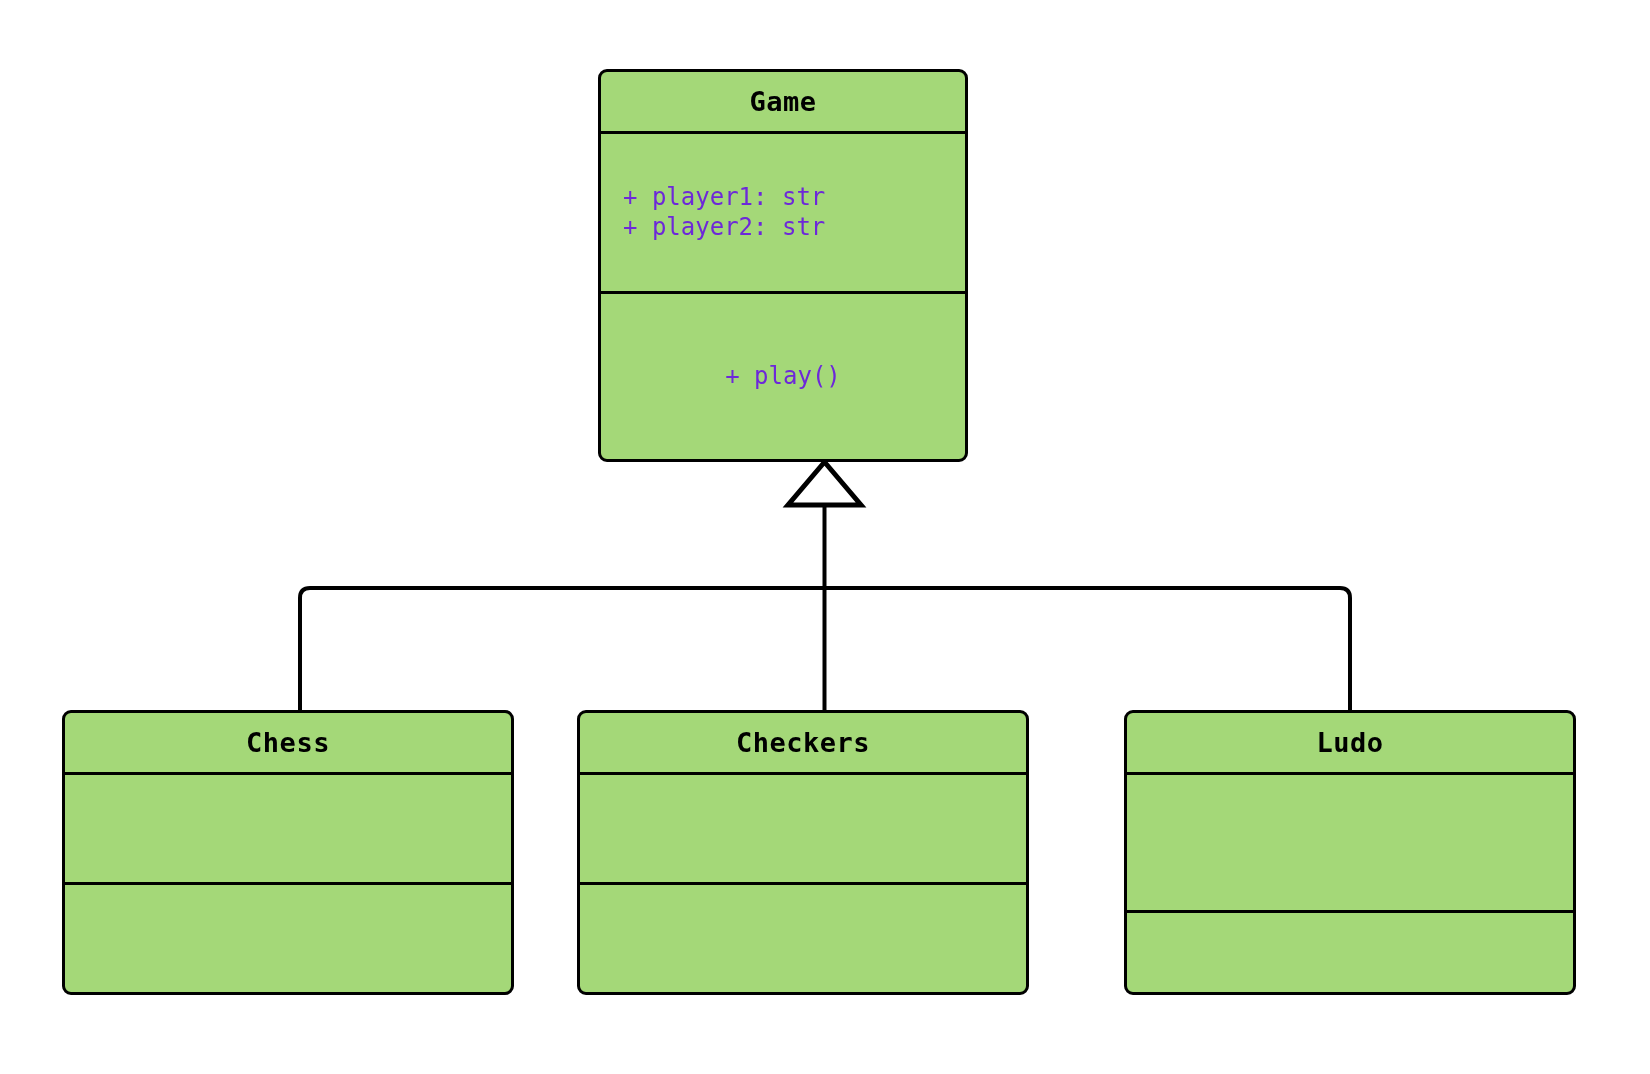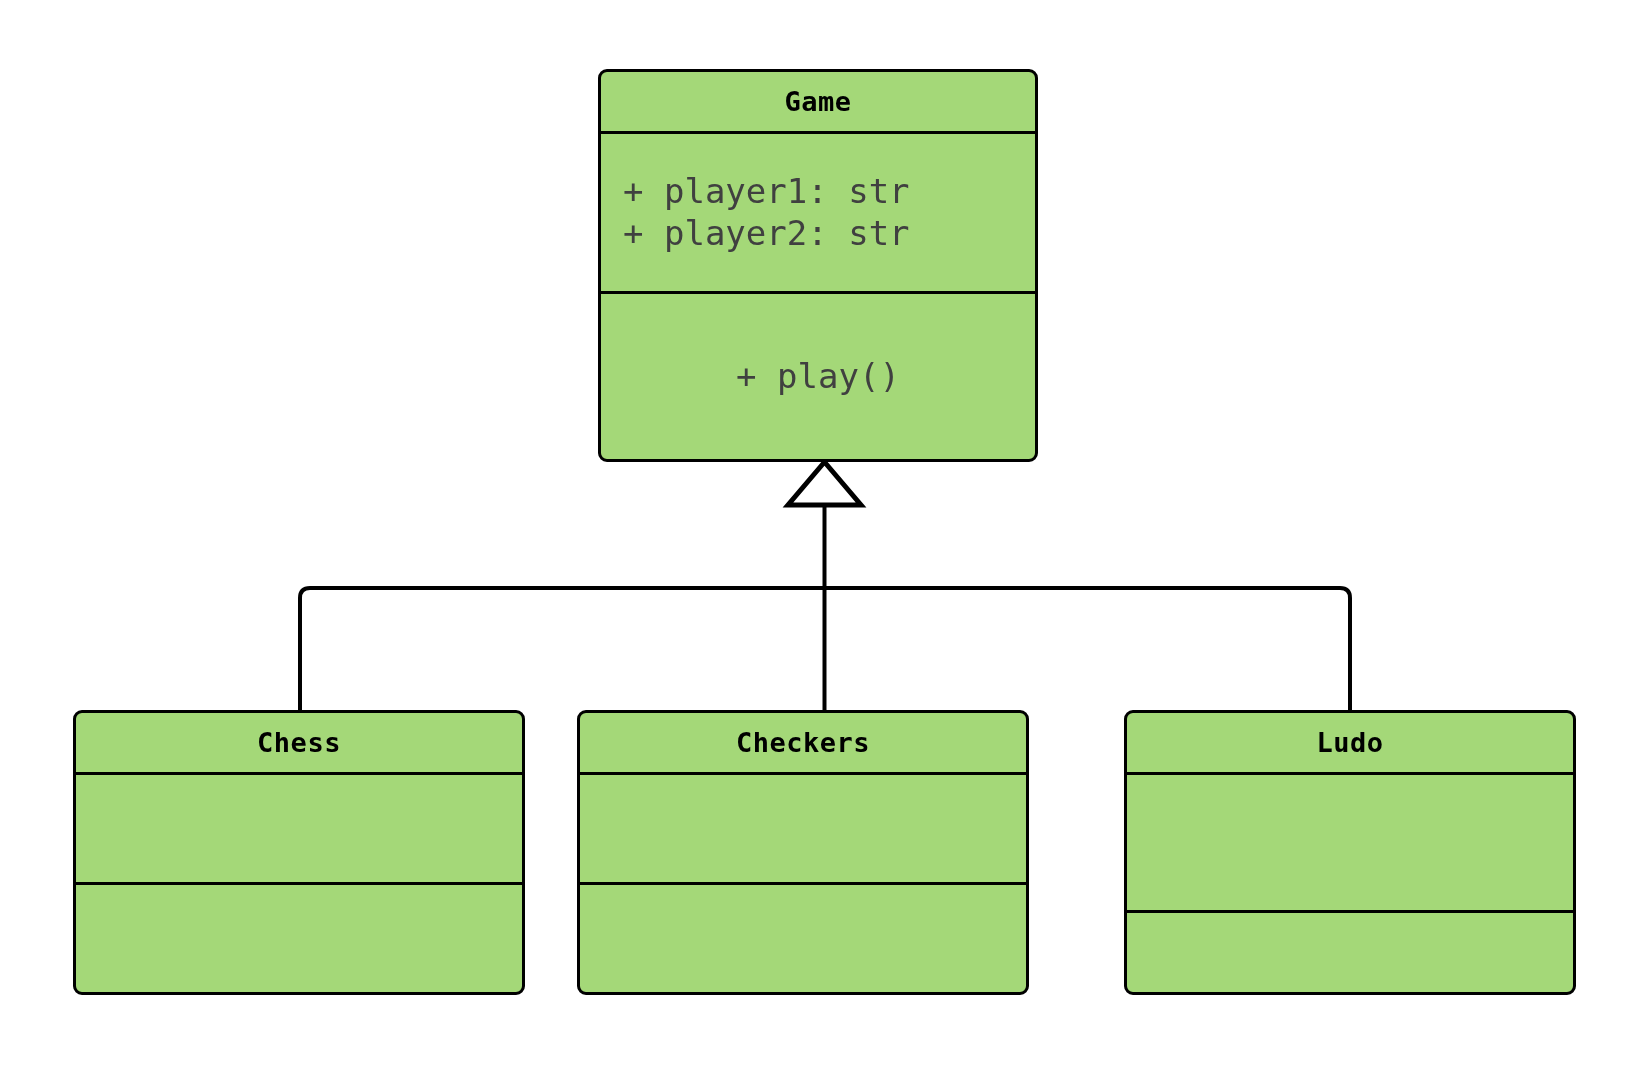--- a/index.html
+++ b/index.html
@@ -45,47 +45,47 @@
     font-weight: bold;
     font-size: 27px;
     color: #000000;
     letter-spacing: 0.5px;
     border-bottom: 3px solid #000000;
     box-sizing: border-box;
   }
   .uml-attrs, .uml-methods {
     box-sizing: border-box;
     font-family: "DejaVu Sans Mono", monospace;
-    font-size: 34px;
-    color: #404040;
+    font-size: 24px;
+    color: #6d28d9;
     padding: 0 22px;
     display: flex;
     flex-direction: column;
     justify-content: center;
     line-height: 1.22;
     white-space: pre;
   }
   .uml-attrs {
     border-bottom: 3px solid #000000;
   }
   .uml-row { display: block; }
 
   
-  #class-game { left: 598px; top: 69px; width: 440px; height: 393px; }
+  #class-game { left: 598px; top: 69px; width: 370px; height: 393px; }
   #class-game .uml-name   { height: 62px; }
   #class-game .uml-attrs  { height: 160px; }
   #class-game .uml-methods{ flex: 1; align-items: center; }
 
   
   .subclass { top: 710px; width: 452px; height: 285px; }
   .subclass .uml-name    { height: 62px; }
   .subclass .uml-attrs   { height: 110px; }
   .subclass .uml-methods { flex: 1; }
 
-  #class-chess    { left: 73px; }
+  #class-chess    { left: 62px; }
   #class-checkers { left: 577px; }
   #class-ludo     { left: 1124px; gap: 28px; }
 </style>
 </head>
 <body>
 
 <div id="canvas">
 
   <svg id="edges" viewBox="0 0 1650 1074" width="1650" height="1074" xmlns="http://www.w3.org/2000/svg">
 

